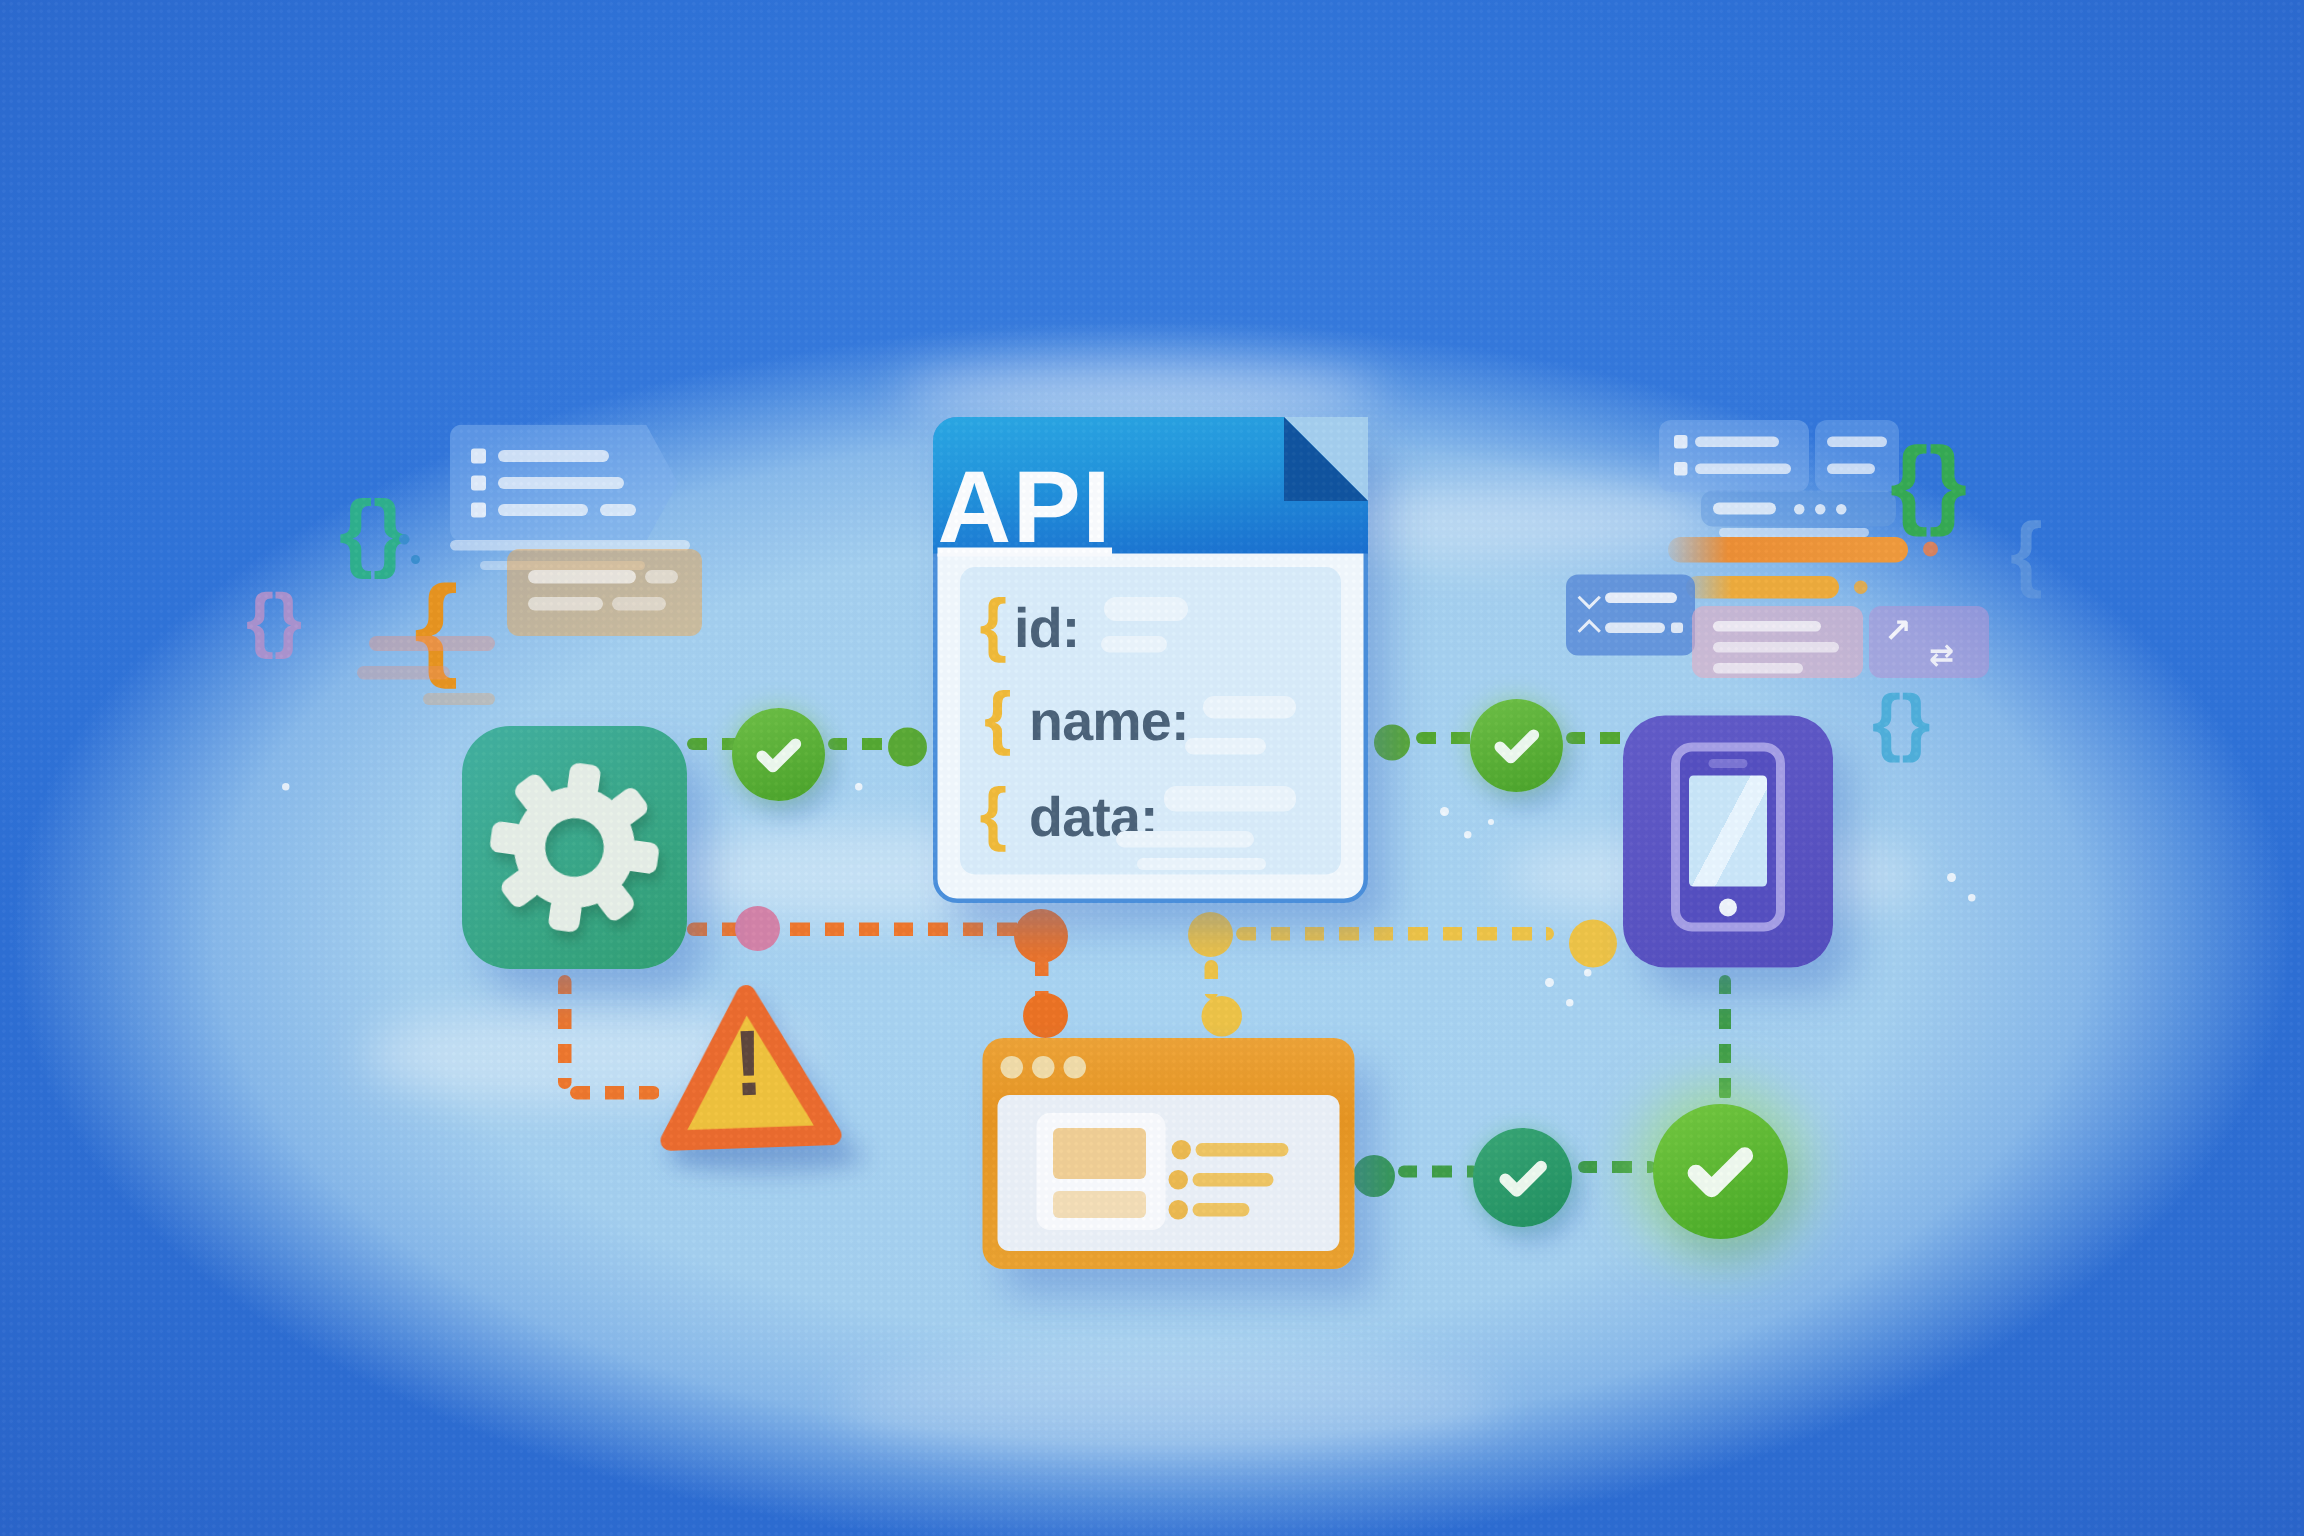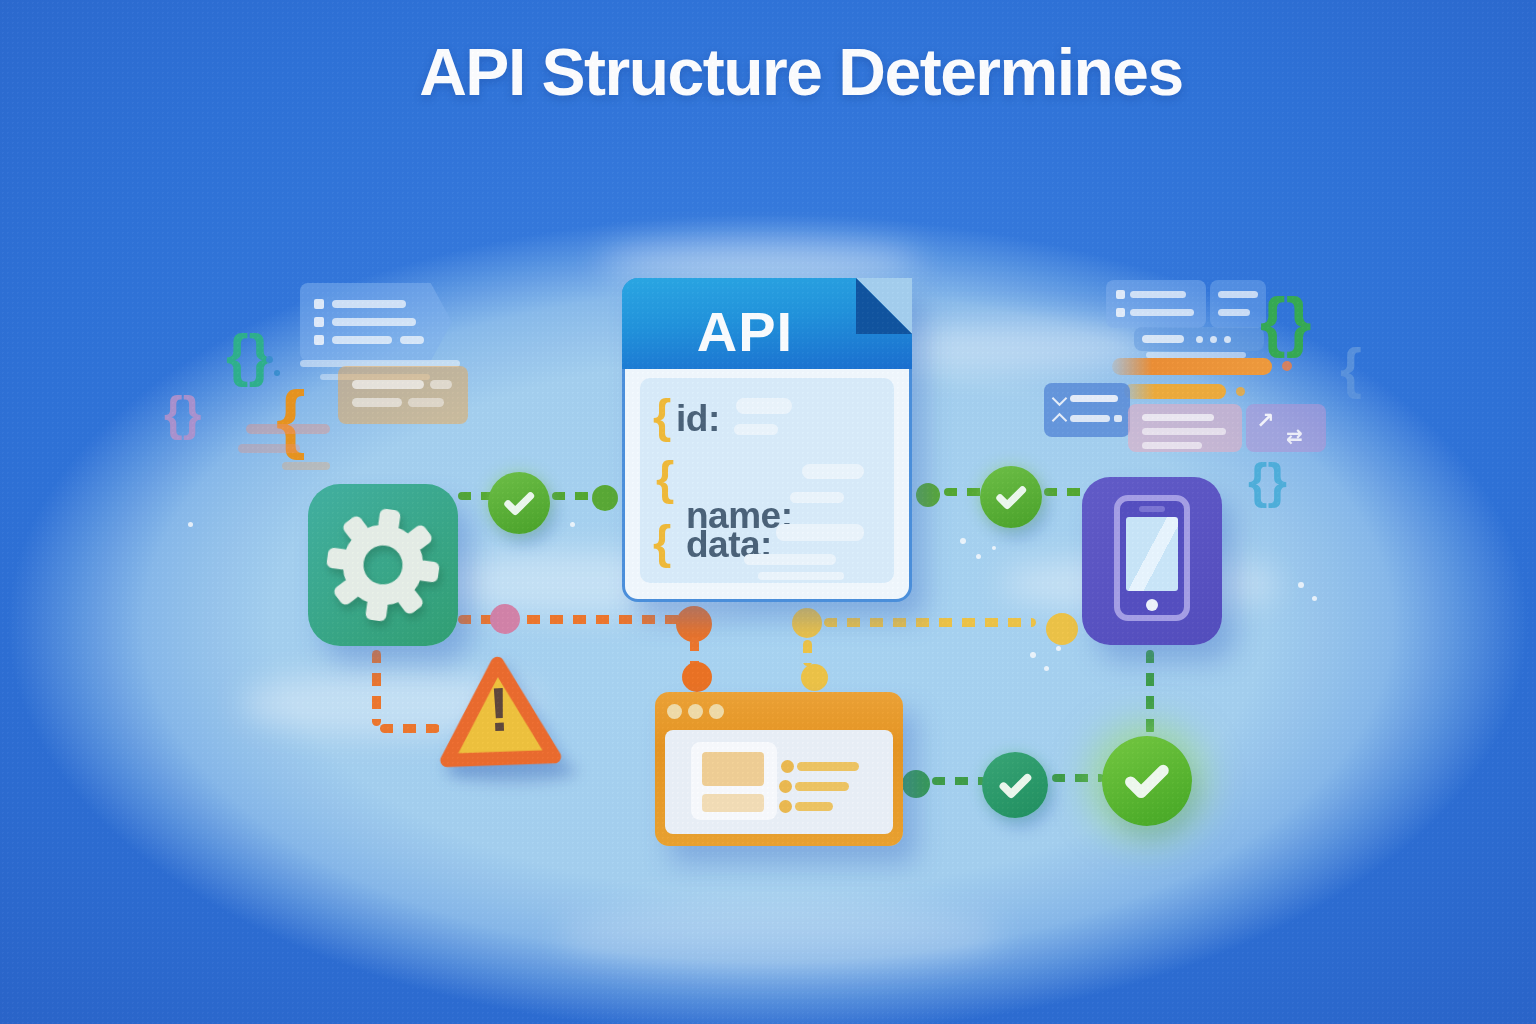--- a/index.html
+++ b/index.html
@@ -59,21 +59,20 @@
 
 <div class="stage">
 
   <div class="abs cloud" style="left:600px;top:240px;width:320px;height:44px;"></div>
   <div class="abs cloud" style="left:880px;top:322px;width:270px;height:50px;"></div>
   <div class="abs cloud" style="left:420px;top:552px;width:330px;height:62px;"></div>
   <div class="abs cloud" style="left:240px;top:672px;width:300px;height:64px;"></div>
   <div class="abs cloud" style="left:1000px;top:556px;width:280px;height:56px;"></div>
   <div class="abs cloud" style="left:560px;top:900px;width:440px;height:70px;opacity:.55;"></div>
 
-  <div class="abs title t1">API Structure Determines</div>
 
   <div class="abs panel" style="left:300px;top:283px;width:152px;height:78px;background:rgba(130,178,238,.55);clip-path:polygon(0 0,86% 0,100% 50%,86% 100%,0 100%);">
     <div class="abs sq" style="left:14px;top:16px;width:10px;height:10px;"></div>
     <div class="abs bar" style="left:32px;top:17px;width:74px;height:8px;"></div>
     <div class="abs sq" style="left:14px;top:34px;width:10px;height:10px;"></div>
     <div class="abs bar" style="left:32px;top:35px;width:84px;height:8px;"></div>
     <div class="abs sq" style="left:14px;top:52px;width:10px;height:10px;"></div>
     <div class="abs bar" style="left:32px;top:53px;width:60px;height:8px;"></div>
     <div class="abs bar" style="left:100px;top:53px;width:24px;height:8px;"></div>
   </div>
@@ -183,32 +182,32 @@
           <rect x="41.5" y="4" width="17" height="18" rx="5" transform="rotate(225 50 50)"></rect>
           <rect x="41.5" y="4" width="17" height="18" rx="5" transform="rotate(270 50 50)"></rect>
           <rect x="41.5" y="4" width="17" height="18" rx="5" transform="rotate(315 50 50)"></rect>
         </g>
       </g>
     </svg>
   </div>
 
   <div class="abs apicard tileShadow" style="left:622px;top:278px;">
     <div class="abs apihead"></div>
-    <div class="abs" style="left:0;top:18px;right:44px;text-align:center;font-size:56px;font-weight:bold;color:#fdfeff;letter-spacing:1px;">API</div>
+    <div class="abs" style="left:0;top:18px;right:44px;text-align:left;font-size:68px;font-weight:bold;color:#fdfeff;letter-spacing:1px;text-decoration:underline;">API</div>
     <div class="abs fold-sky"></div>
     <div class="abs fold"></div>
     <div class="abs apipanel">
 
       <span class="abs brace fieldbrace" style="left:13px;top:14px;">{</span>
       <span class="abs fieldlabel" style="left:36px;top:20px;">id:</span>
       <div class="abs ph" style="left:96px;top:20px;width:56px;height:16px;"></div>
       <div class="abs ph" style="left:94px;top:46px;width:44px;height:11px;"></div>
 
       <span class="abs brace fieldbrace" style="left:16px;top:76px;">{</span>
-      <span class="abs fieldlabel" style="left:46px;top:82px;margin-top:35px;">name:</span>
+      <span class="abs fieldlabel" style="left:46px;top:82px;">name:</span>
       <div class="abs ph" style="left:162px;top:86px;width:62px;height:15px;"></div>
       <div class="abs ph" style="left:150px;top:114px;width:54px;height:11px;"></div>
 
       <span class="abs brace fieldbrace" style="left:13px;top:140px;">{</span>
       <span class="abs fieldlabel" style="left:46px;top:146px;">data:</span>
       <div class="abs ph" style="left:136px;top:146px;width:88px;height:17px;"></div>
       <div class="abs ph" style="left:104px;top:176px;width:92px;height:11px;"></div>
       <div class="abs ph" style="left:118px;top:194px;width:86px;height:8px;"></div>
     </div>
   </div>

